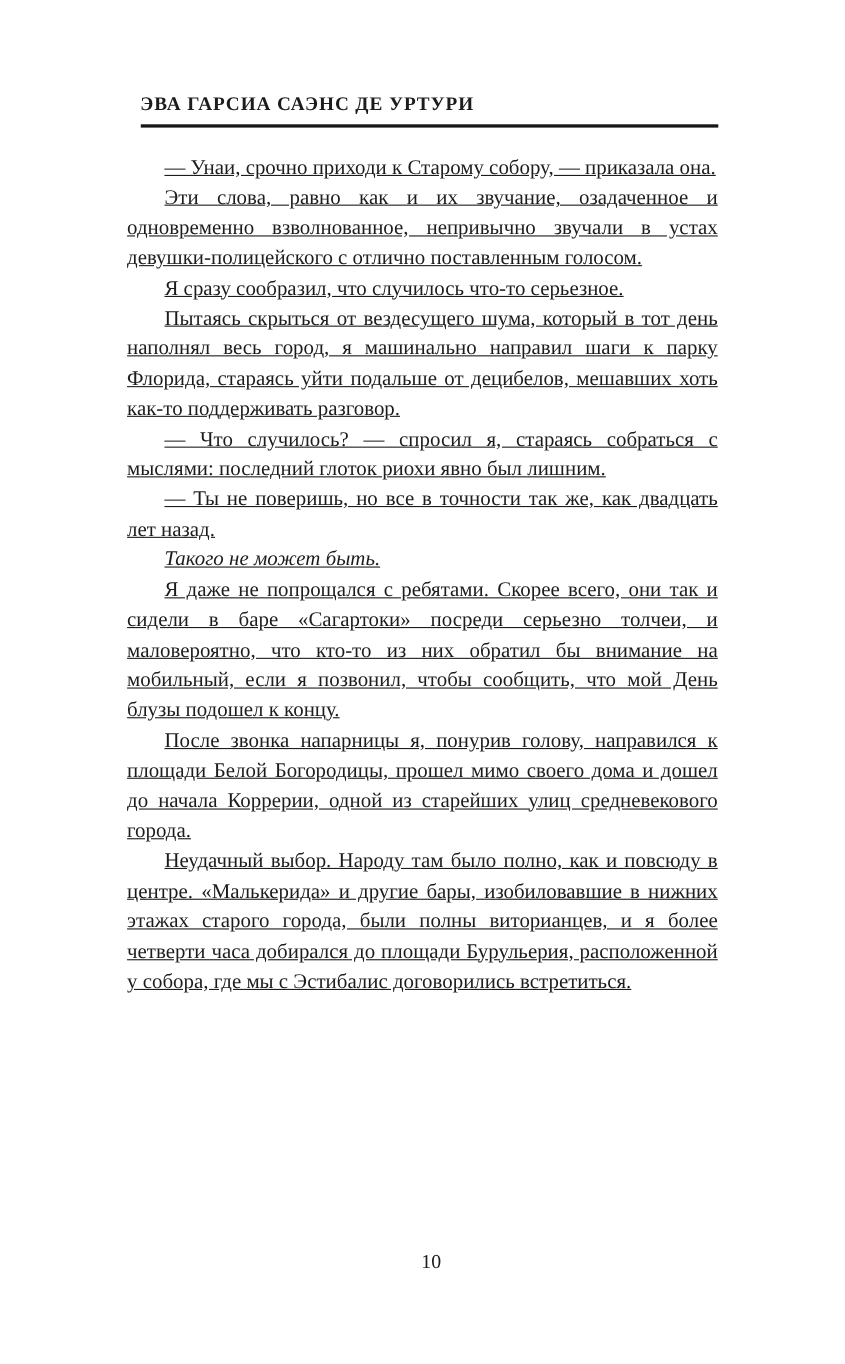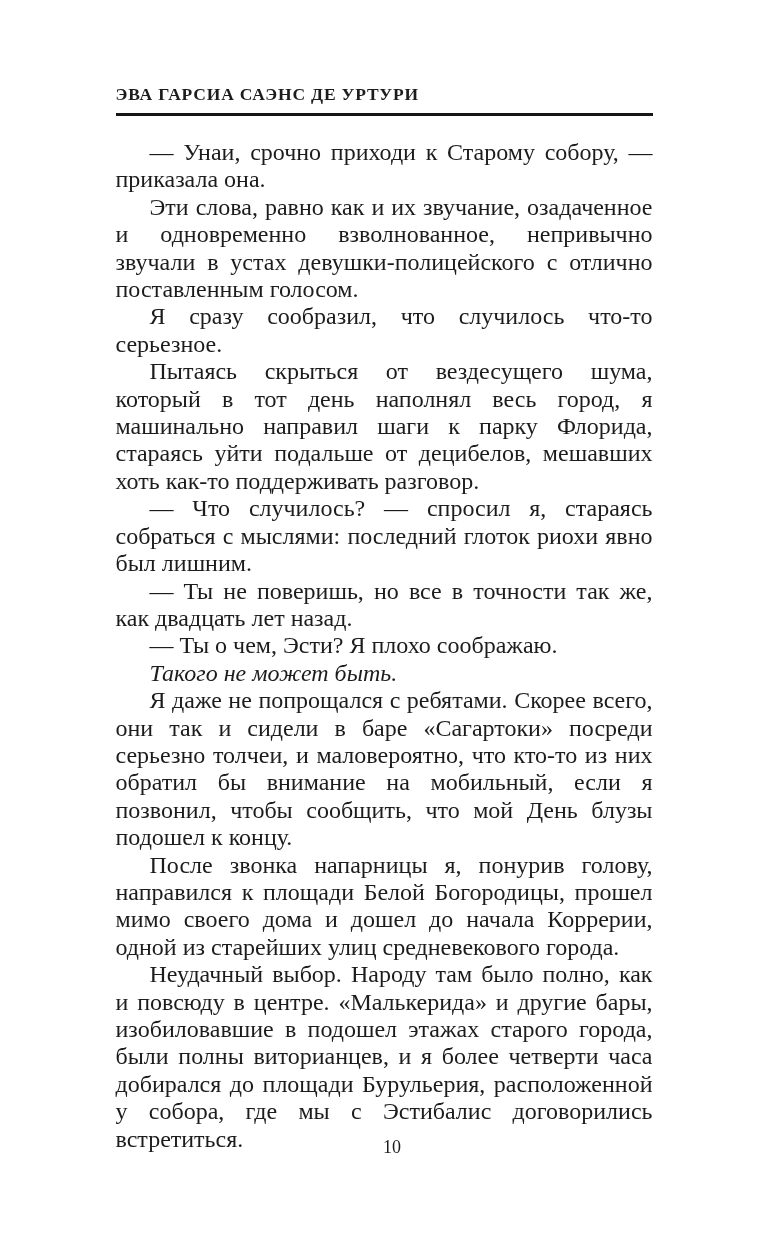--- a/index.html
+++ b/index.html
@@ -19,31 +19,33 @@
     width: 537px;
     margin: 0 auto;
     padding-top: 84px;
   }
   .running-head {
     font-weight: bold;
     font-size: 17.5px;
     letter-spacing: 0.8px;
     padding-bottom: 8px;
     border-bottom: 3px solid #161616;
+    margin-left: 12px;
   }
   .text-block {
     margin-top: 23px;
   }
   p.para {
     margin: 0;
-    font-size: 24px;
+    font-size: 19px;
     line-height: 27.4px;
     text-align: justify;
     text-indent: 34px;
     hyphens: auto;
+    text-decoration: underline;
     -webkit-hyphens: auto;
   }
   p.para.italic {
     font-style: italic;
   }
   .page-number {
     position: absolute;
     left: 16px;
     right: 0;
     bottom: 82px;
@@ -57,21 +59,20 @@
 
 <div class="page">
   <div class="running-head">ЭВА ГАРСИА САЭНС ДЕ УРТУРИ</div>
   <div class="text-block">
       <p class="para">— Унаи, срочно приходи к Старому собору, — приказала она.</p>
       <p class="para">Эти слова, равно как и их звучание, озадаченное и одновременно взволнованное, непривычно звучали в устах девушки-полицейского с отлично поставленным голосом.</p>
       <p class="para">Я сразу сообразил, что случилось что-то серьезное.</p>
       <p class="para">Пытаясь скрыться от вездесущего шума, который в тот день наполнял весь город, я машинально направил шаги к парку Флорида, стараясь уйти подальше от децибелов, мешавших хоть как-то поддерживать разговор.</p>
       <p class="para">— Что случилось? — спросил я, стараясь собраться с мыслями: последний глоток риохи явно был лишним.</p>
       <p class="para">— Ты не поверишь, но все в точности так же, как двадцать лет назад.</p>
-      <p class="para">— Ты о чем, Эсти? Я плохо соображаю.</p>
       <p class="para italic">Такого не может быть.</p>
       <p class="para">Я даже не попрощался с ребятами. Скорее всего, они так и сидели в баре «Сагартоки» посреди серьезно толчеи, и маловероятно, что кто-то из них обратил бы внимание на мобильный, если я позвонил, чтобы сообщить, что мой День блузы подошел к концу.</p>
       <p class="para">После звонка напарницы я, понурив голову, направился к площади Белой Богородицы, прошел мимо своего дома и дошел до начала Коррерии, одной из старейших улиц средневекового города.</p>
-      <p class="para">Неудачный выбор. Народу там было полно, как и повсюду в центре. «Малькерида» и другие бары, изобиловавшие в подошел этажах старого города, были полны виторианцев, и я более четверти часа добирался до площади Бурульерия, расположенной у собора, где мы с Эстибалис договорились встретиться.</p>
+      <p class="para">Неудачный выбор. Народу там было полно, как и повсюду в центре. «Малькерида» и другие бары, изобиловавшие в нижних этажах старого города, были полны виторианцев, и я более четверти часа добирался до площади Бурульерия, расположенной у собора, где мы с Эстибалис договорились встретиться.</p>
     </div>
 </div>
 
 <div class="page-number">10</div>
 
 </body></html>

